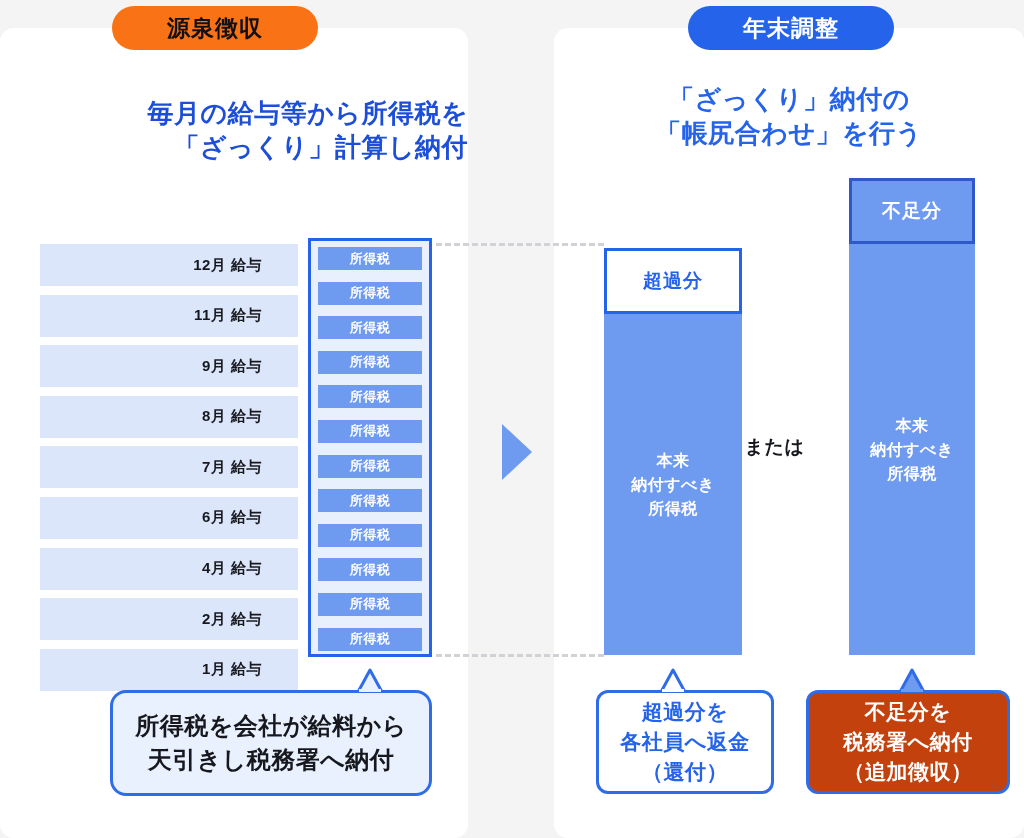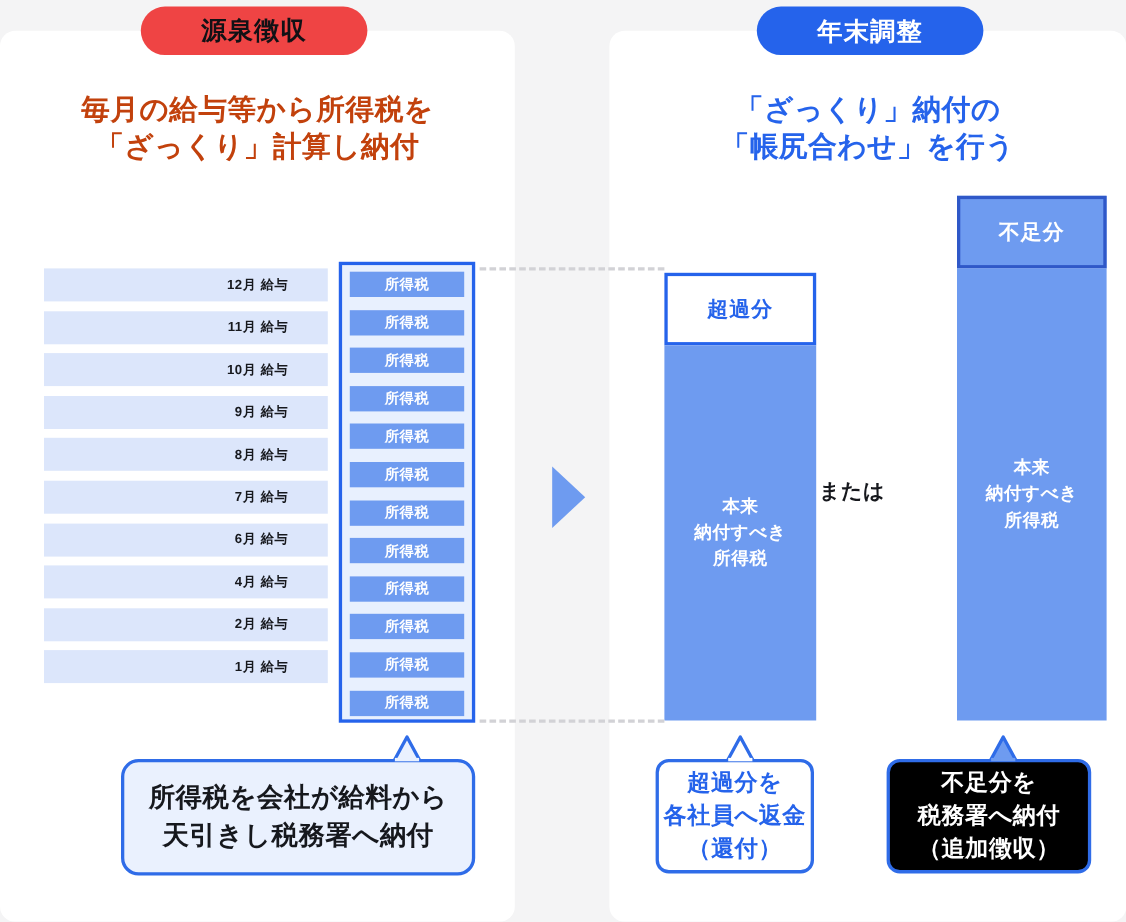--- a/index.html
+++ b/index.html
@@ -32,53 +32,52 @@
     height: 44px;
     line-height: 44px;
     border-radius: 22px;
     text-align: center;
     font-size: 23px;
     font-weight: bold;
     letter-spacing: 1px;
     z-index: 6;
   }
   #pill-left {
-    left: 128px; width: 206px;
-    background: #ef4444;
+    left: 112px; width: 206px;
+    background: #f97316;
     color: #111115;
-    font-family: Liberation Serif, serif;
   }
   #pill-right {
     left: 688px; width: 206px;
     background: #2563eb;
     color: #ffffff;
   }
 
   
   .panel-title {
     position: absolute;
     text-align: center;
     font-size: 26px;
     font-weight: bold;
     line-height: 1.32;
     letter-spacing: 0.5px;
     white-space: pre-line;
     z-index: 5;
   }
-  #title-left  { left: 0px;   top: 82px; width: 468px; color: #c2410c; }
+  #title-left  { left: 0px;   top: 96px; width: 468px; color: #1d4ed8; text-align: right; }
   #title-right { left: 554px; top: 82px; width: 470px; color: #2563eb; }
 
   
   #months { position: absolute; left: 40px; top: 244px; width: 258px; }
   .month-row {
-    height: 30px;
+    height: 42px;
     margin-bottom: 8.6px;
     background: #dce6fb;
     color: #16181d;
-    font-size: 12px;
+    font-size: 15px;
     font-weight: bold;
     display: flex;
     align-items: center;
     justify-content: flex-end;
     padding-right: 36px;
     box-sizing: border-box;
     letter-spacing: 0.5px;
   }
 
   
@@ -127,21 +126,21 @@
     width: 0; height: 0;
     border-top: 28px solid transparent;
     border-bottom: 28px solid transparent;
     border-left: 30px solid #6e9bf0;
     z-index: 3;
   }
 
   
   .bar-stack { position: absolute; }
   #stack-over  { left: 604px; top: 248px; width: 138px; }
-  #stack-short { left: 870px; top: 178px; width: 136px; }
+  #stack-short { left: 849px; top: 178px; width: 126px; }
 
   .cap-box {
     box-sizing: border-box;
     height: 66px;
     display: flex;
     align-items: center;
     justify-content: center;
     font-size: 19px;
     font-weight: bold;
     letter-spacing: 1px;
@@ -208,49 +207,48 @@
   #callout-withholding {
     left: 110px; top: 690px; width: 322px; height: 106px;
     background: #eaf1fe;
     color: #16181d;
     font-size: 24px;
     border-radius: 16px;
   }
   #tail-withholding { left: 356px; top: 668px; }
 
   #callout-refund {
-    left: 596px; top: 690px; width: 144px; height: 104px;
+    left: 596px; top: 690px; width: 178px; height: 104px;
     background: #ffffff;
     color: #2563eb;
     font-size: 21px;
   }
   #tail-refund { left: 659px; top: 668px; }
 
   #callout-additional {
-    left: 806px; top: 690px; width: 186px; height: 104px;
-    background: #000000;
+    left: 806px; top: 690px; width: 204px; height: 104px;
+    background: #c2410c;
     color: #ffffff;
     font-size: 21px;
   }
   #tail-additional { left: 898px; top: 668px; }
 </style>
 </head>
 <body>
 
 <div class="panel" id="panel-left"></div>
 
 <div class="pill" id="pill-left">源泉徴収</div>
 
 <div class="panel-title" id="title-left">毎月の給与等から所得税を
 「ざっくり」計算し納付</div>
 
 <div id="months">
     <div class="month-row">12月 給与</div>
     <div class="month-row">11月 給与</div>
-    <div class="month-row">10月 給与</div>
     <div class="month-row">9月 給与</div>
     <div class="month-row">8月 給与</div>
     <div class="month-row">7月 給与</div>
     <div class="month-row">6月 給与</div>
     <div class="month-row">4月 給与</div>
     <div class="month-row">2月 給与</div>
     <div class="month-row">1月 給与</div>
   </div>
 
 <div id="tax-column">

